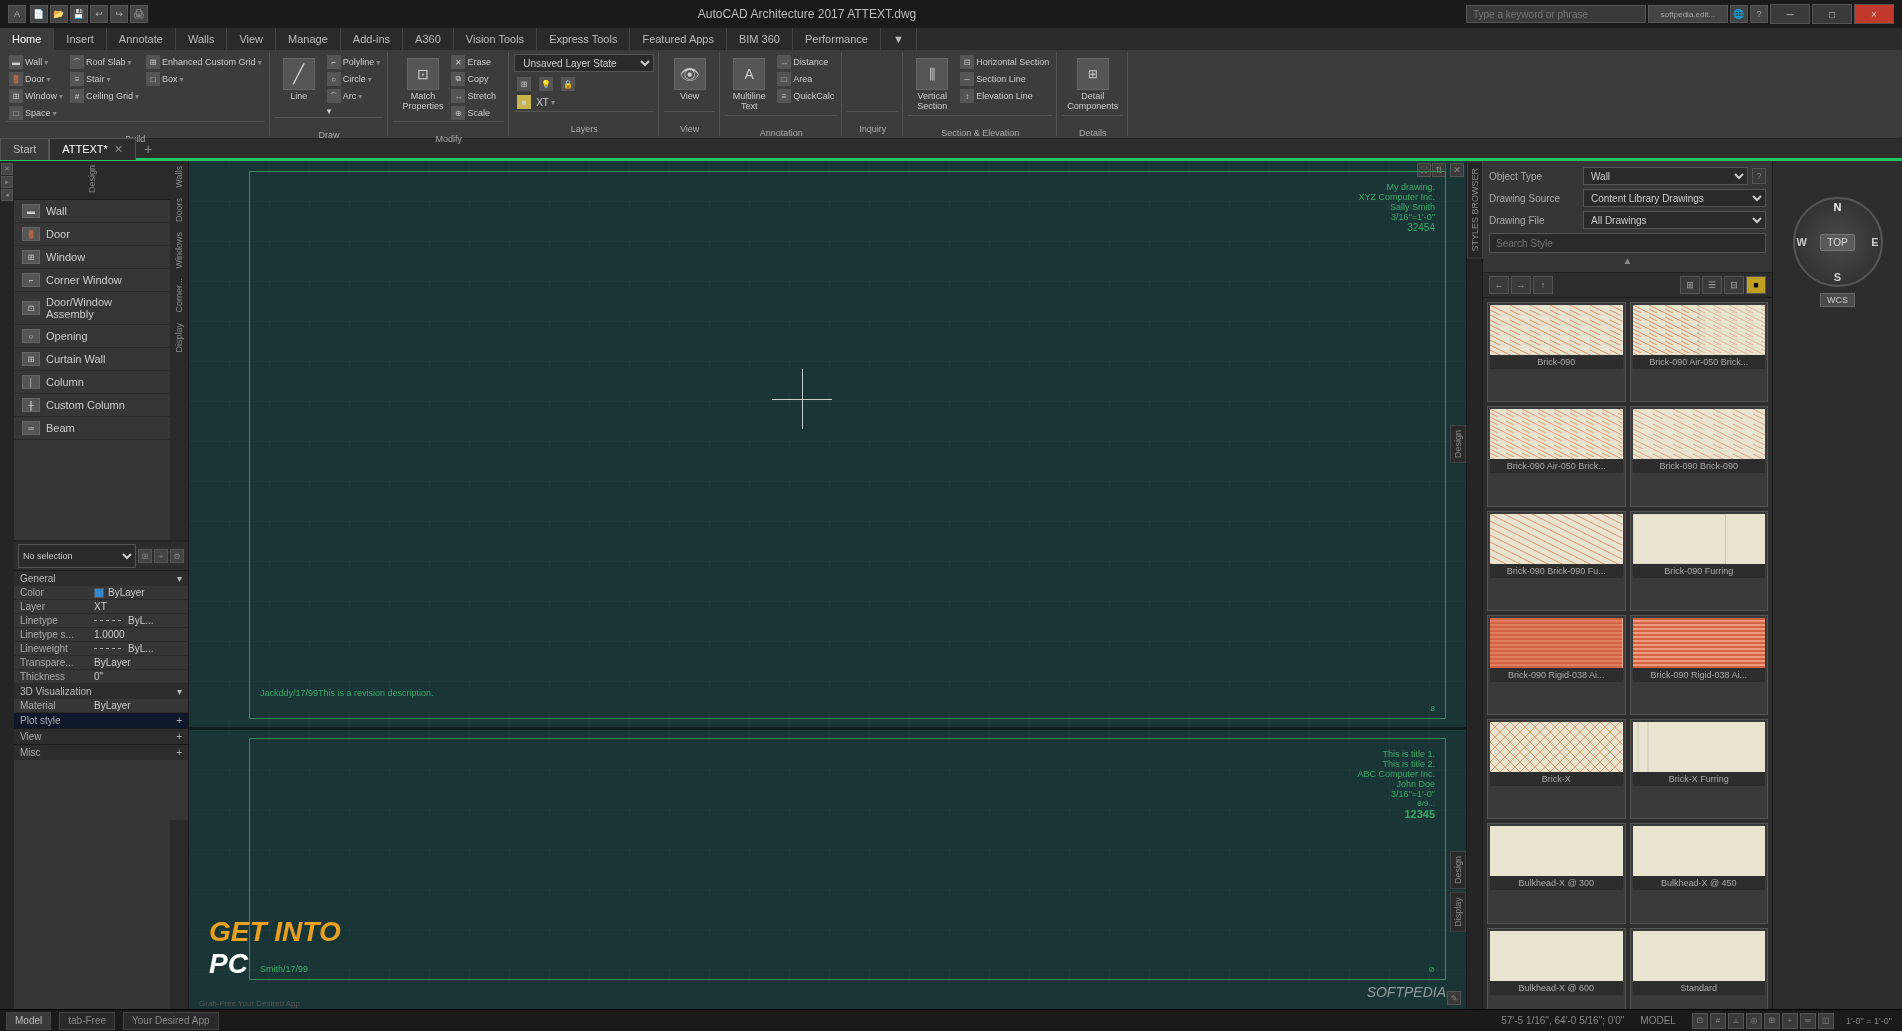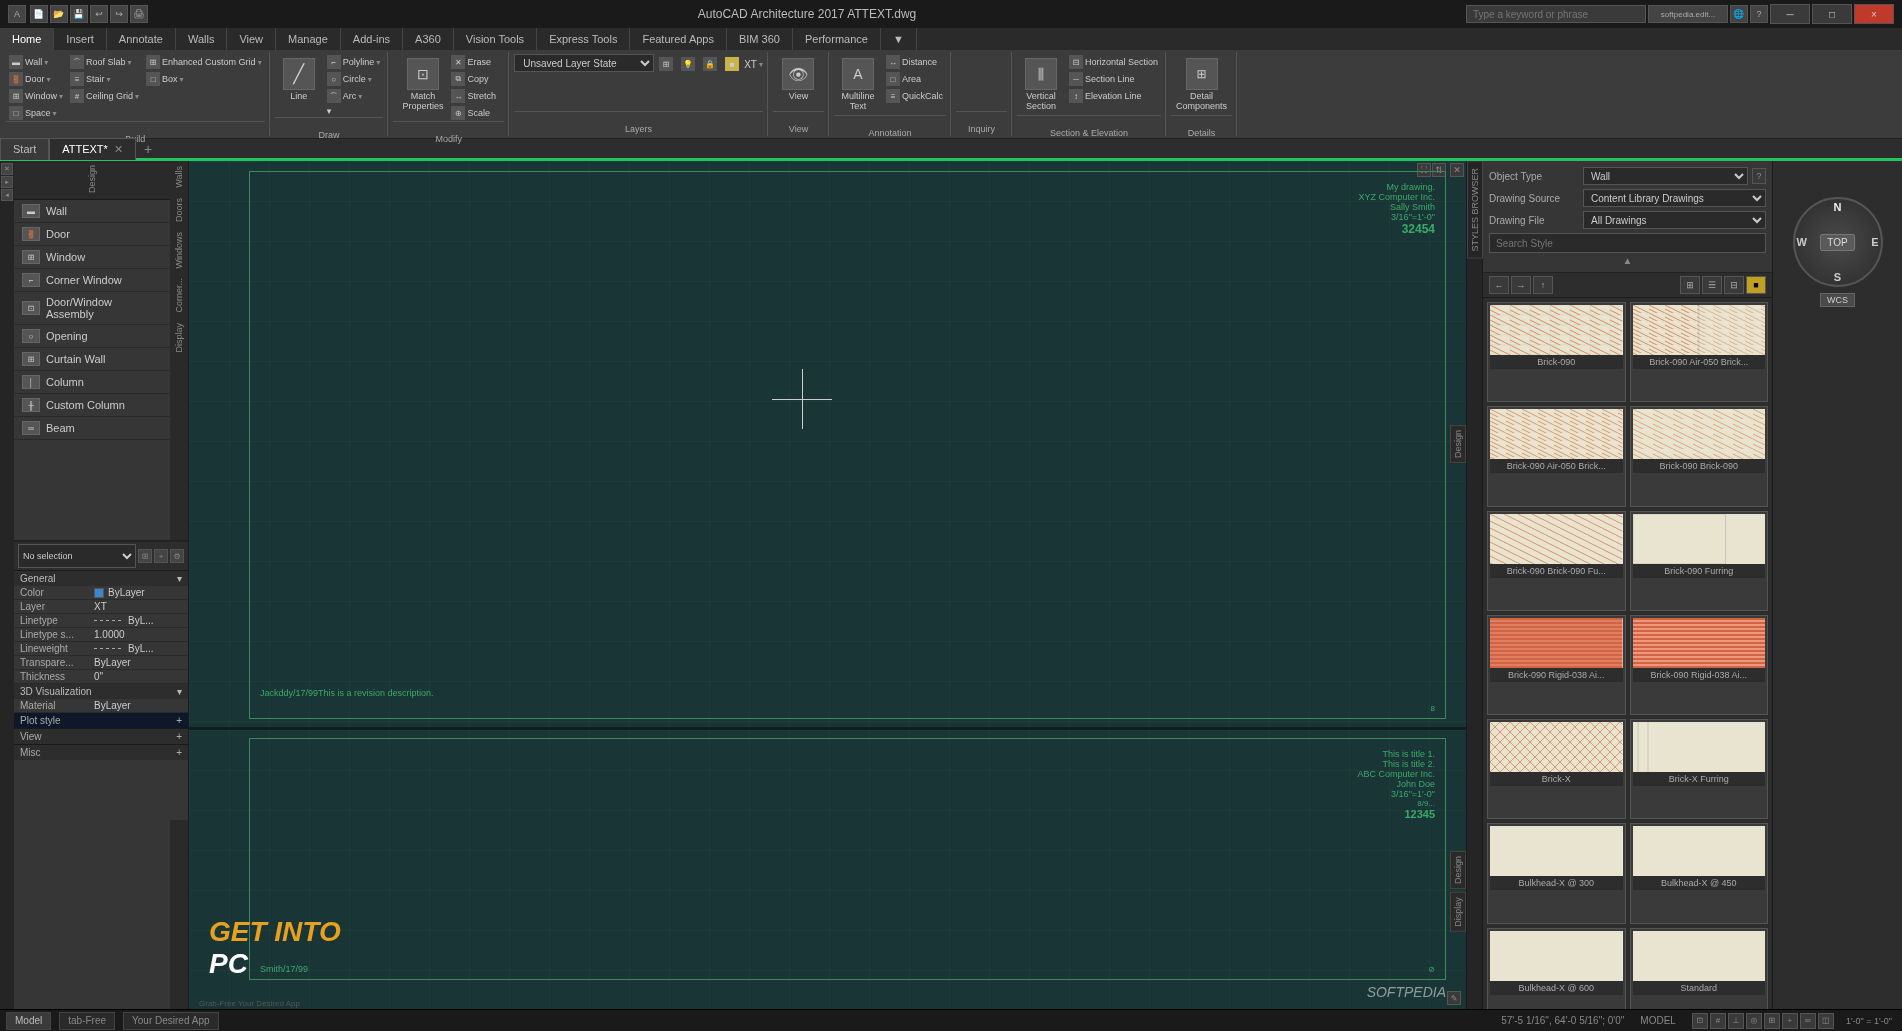--- a/index.html
+++ b/index.html
@@ -632,21 +632,21 @@
             <div class="icon-s">⊕</div>
             <span>Scale</span>
           </div>
         </div>
       </div>
       <div class="ribbon-group-label">Modify</div>
     </div>
 
     <div class="ribbon-group" style="min-width:80px;">
       <div class="ribbon-items">
-        <div style="display:flex;flex-direction:row;gap:2px;">
+        <div style="display:flex;flex-direction:column;gap:2px;">
           <select class="layer-select" style="width:140px;margin-bottom:2px;">
             <option>Unsaved Layer State</option>
           </select>
           <div style="display:flex;gap:2px;">
             <div class="ribbon-small">
                 <div class="icon-s">⊞</div>
               </div>
             <div class="ribbon-small">
                 <div class="icon-s">💡</div>
               </div>
@@ -837,21 +837,21 @@
           <div class="crosshair-v"></div>
         </div>
 
         <div style="position:absolute;top:10px;left:60px;right:20px;bottom:8px;border:1px solid #3a8a5a;">
 
           <div style="position:absolute;right:10px;top:10px;text-align:right;">
             <div style="color:#3aaa6a;font-size:9px;">My drawing.</div>
             <div style="color:#3aaa6a;font-size:9px;">XYZ Computer Inc.</div>
             <div style="color:#3aaa6a;font-size:9px;">Sally Smith</div>
             <div style="color:#3aaa6a;font-size:9px;">3/16"=1'-0"</div>
-            <div style="color:#3aaa6a;font-size:12px;font-weight:bold;">32454</div>
+            <div style="color:#3aaa6a;font-size:10px;font-weight:normal;">32454</div>
           </div>
           <div style="position:absolute;left:10px;bottom:20px;color:#3aaa6a;font-size:9px;">Jackddy/17/99This is a revision description.</div>
           <div style="position:absolute;right:10px;bottom:5px;color:#3aaa6a;font-size:8px;">8</div>
         </div>
 
         <div style="position:absolute;right:0;top:50%;transform:translateY(-50%) rotate(180deg);writing-mode:vertical-rl;background:#2a2a2a;color:#888;font-size:9px;padding:4px 2px;border:1px solid #444;cursor:pointer;">Design</div>
       </div>
 
       <div id="bottom-canvas">
         <div class="grid-bg"></div>

